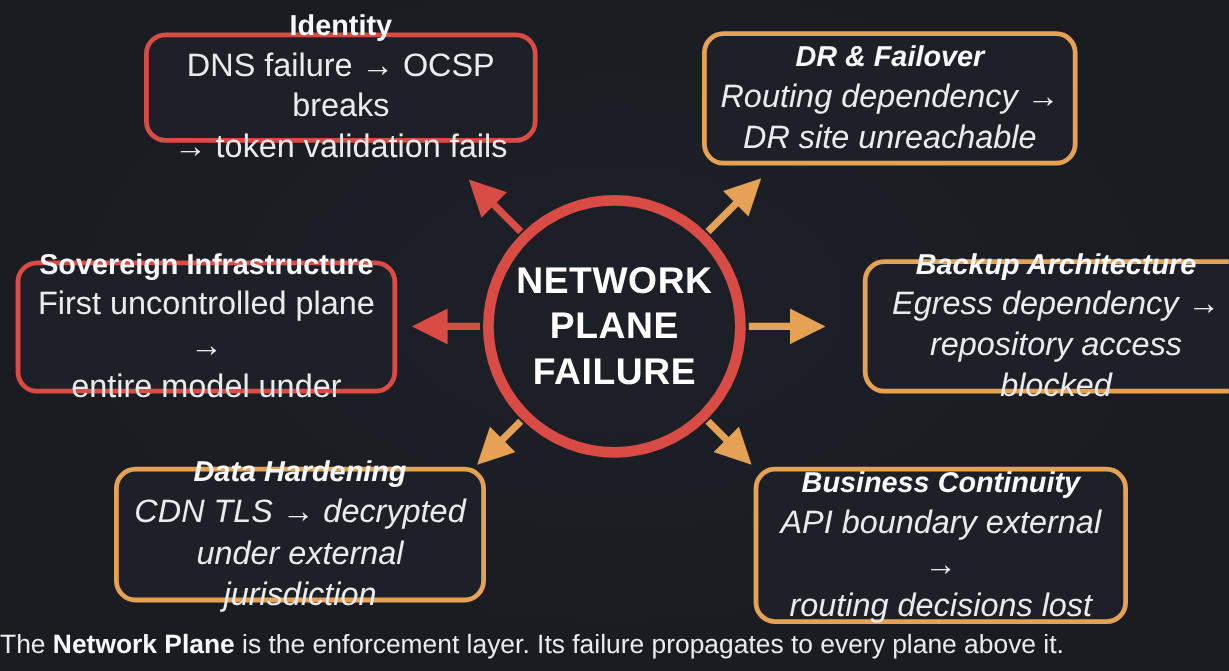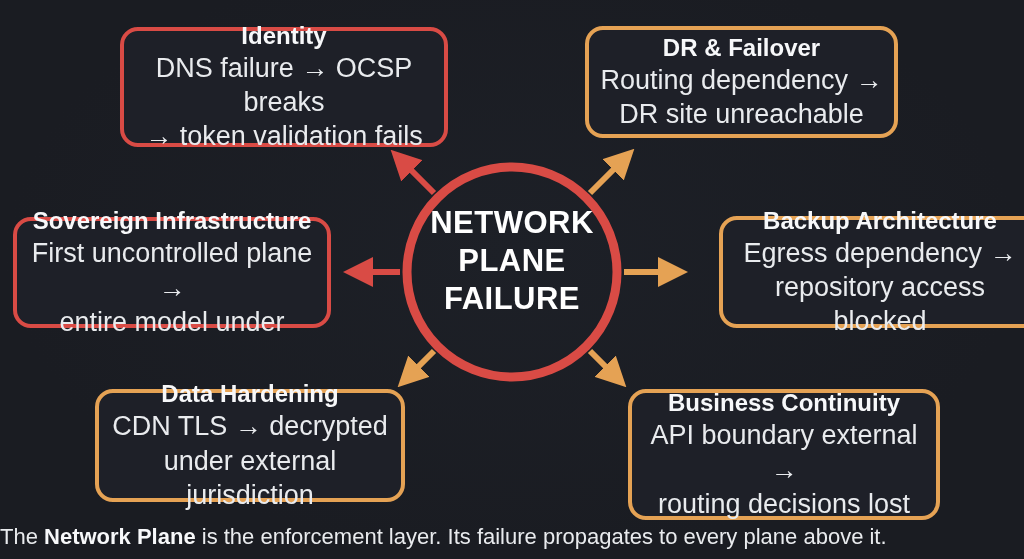--- a/index.html
+++ b/index.html
@@ -30,47 +30,47 @@
   .node-box{
     position:absolute;
     border:4px solid var(--orange);
     border-radius:18px;
     background:var(--box-fill);
     display:flex;flex-direction:column;justify-content:center;align-items:center;
     text-align:center;
     padding:6px 10px;
   }
   .node-box[data-accent="red"]{border-color:var(--red);}
-  .node-box[data-accent="orange"]{border-color:var(--orange);}
+  .node-box[data-accent="orange"]{border-color:var(--orange);font-style:italic;}
   .node-title{
     font-size:24px;font-weight:bold;color:var(--title);
     line-height:1.25;
   }
   .node-body{
     font-size:27px;color:var(--text);
     line-height:1.26;white-space:pre-line;
   }
 
   .center-label{
-    position:absolute;left:362px;top:204px;width:300px;
+    position:absolute;left:362px;top:215px;width:300px;
     text-align:center;
     font-size:31px;font-weight:bold;color:#ffffff;
     line-height:38px;letter-spacing:0.5px;
     white-space:pre-line;
   }
 
   .caption{
     position:absolute;left:0;top:524px;width:1024px;
     text-align:left;
     font-size:22px;color:var(--text);
   }
   .caption b{font-weight:bold;color:var(--title);}
 
   
-  #box-identity{left:120px;top:27px;width:328px;height:120px;}
+  #box-identity{left:120px;top:27px;width:328px;height:92px;}
   #box-dr-failover{left:585px;top:26px;width:313px;height:112px;}
   #box-sovereign{left:13px;top:217px;width:318px;height:111px;}
   #box-backup{left:719px;top:216px;width:322px;height:112px;}
   #box-data-hardening{left:95px;top:389px;width:310px;height:113px;text-align:center;}
   #box-business-continuity{left:628px;top:389px;width:312px;height:131px;}
 </style>
 </head>
 <body>
 
 <div class="stage">

